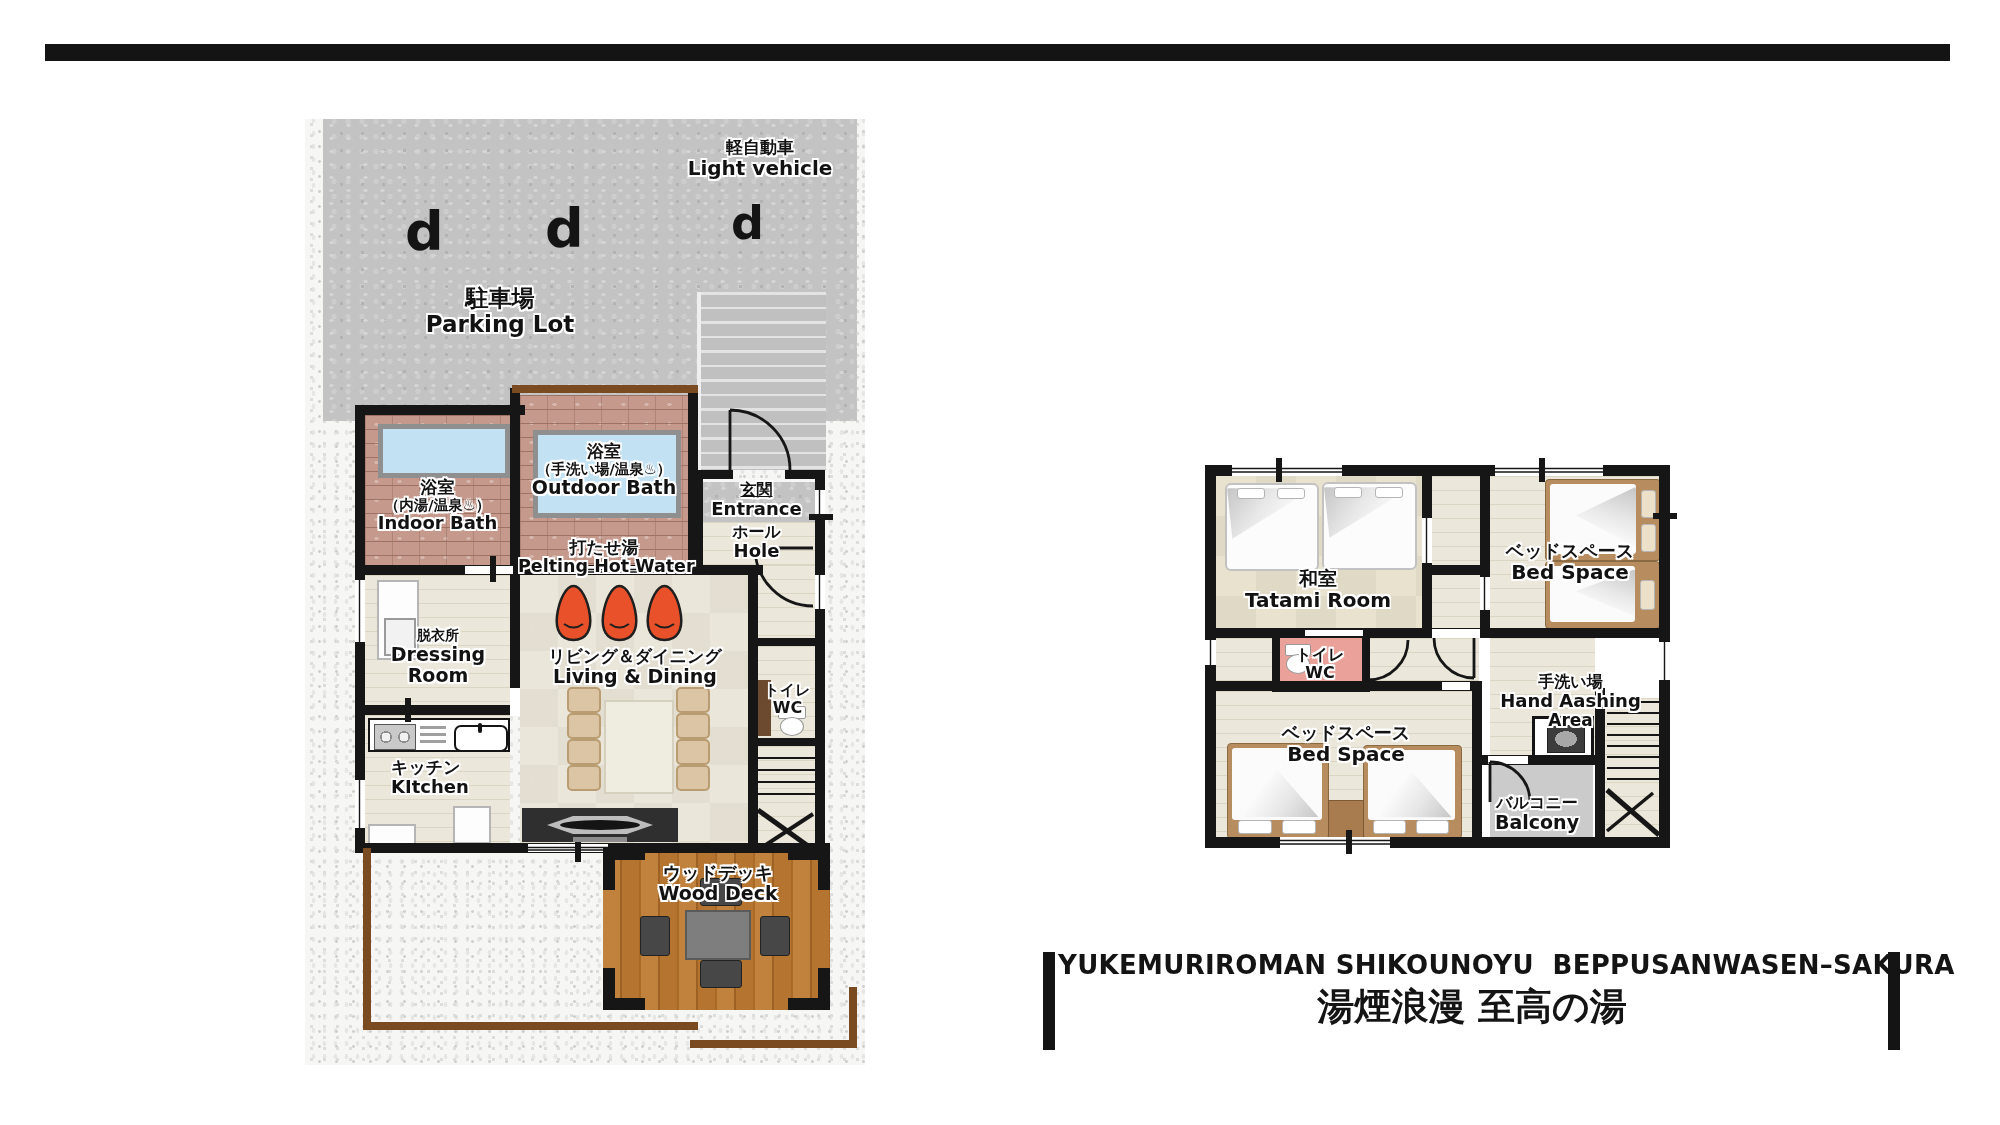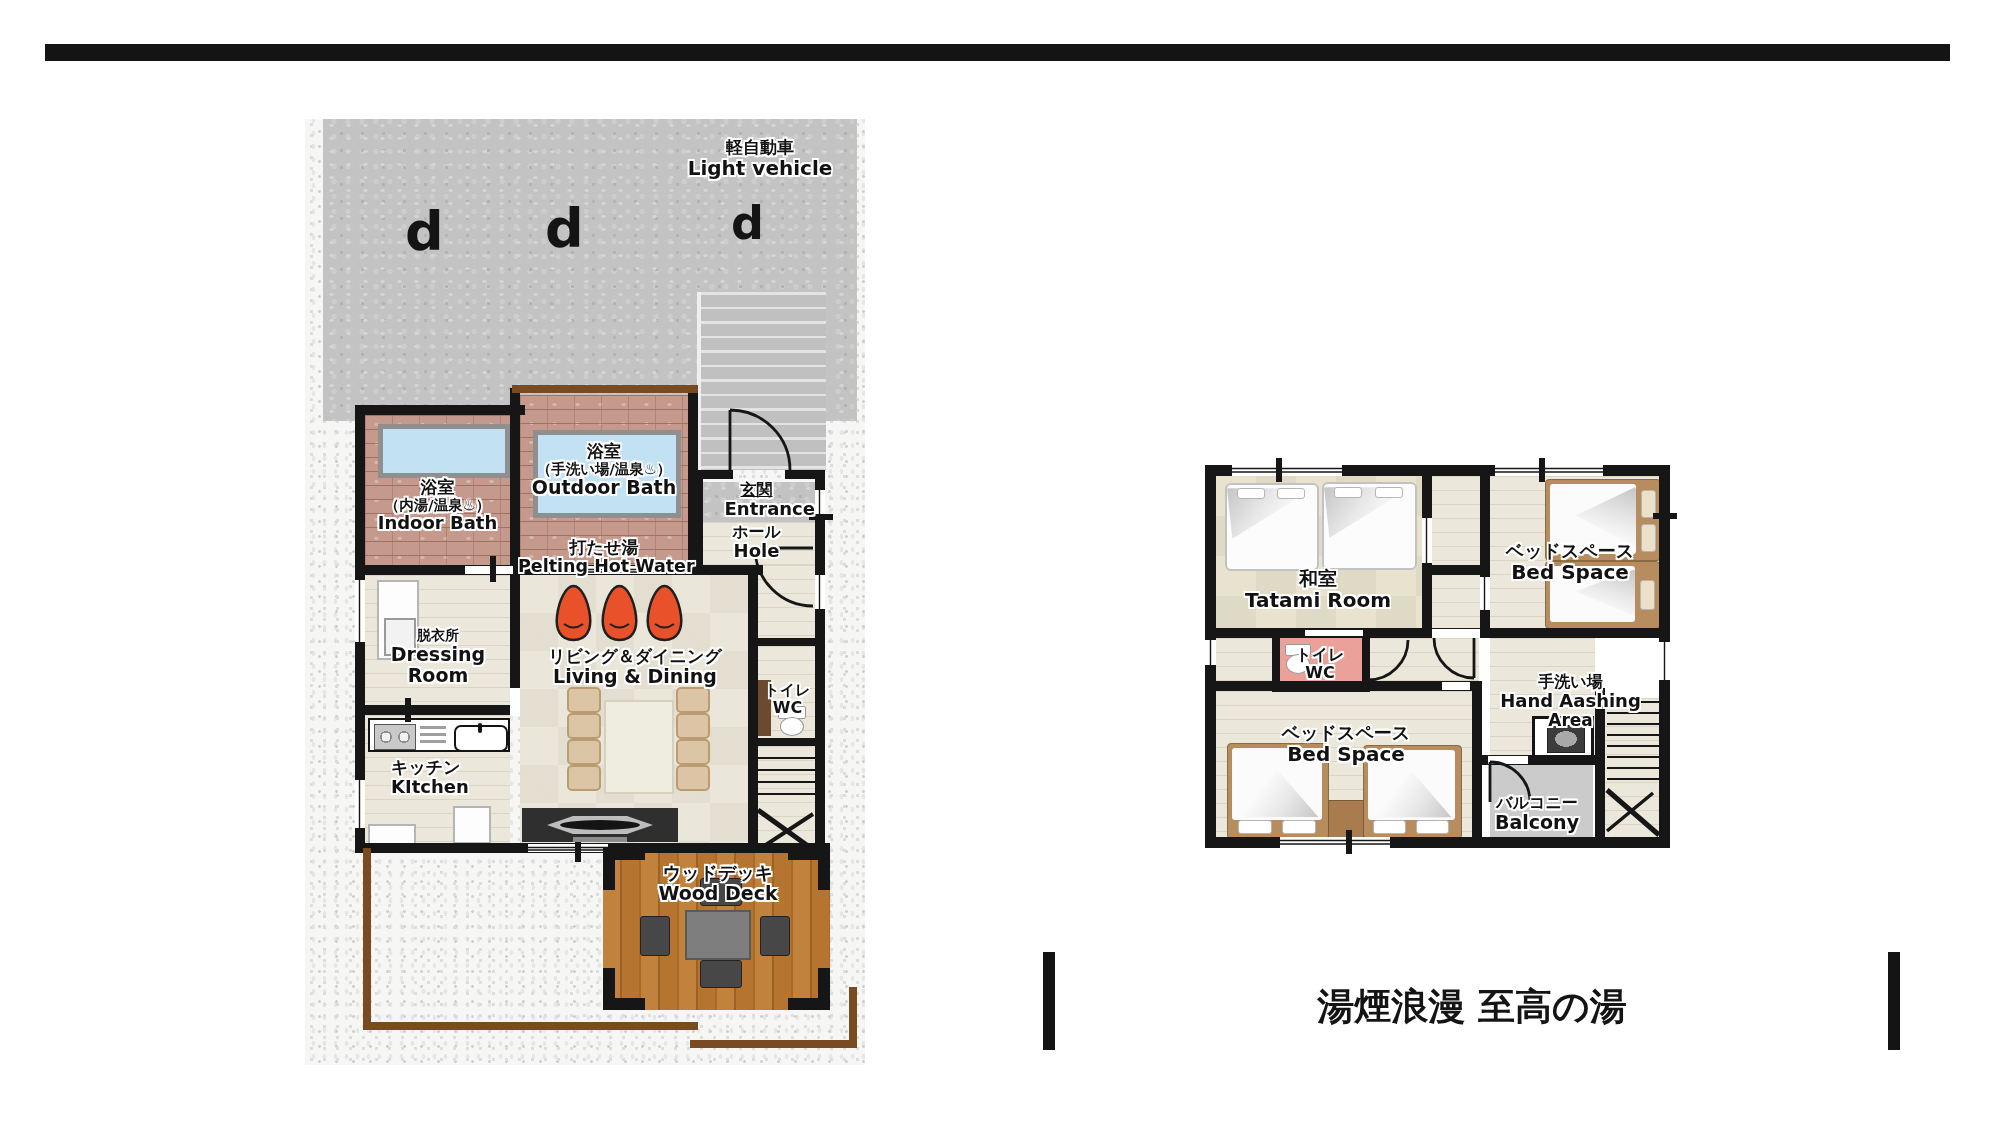--- a/index.html
+++ b/index.html
@@ -210,37 +210,41 @@
         <path d="M242,715 L268,706 H322 L348,715 L322,724 H268 Z" fill="#bdbdbd"></path>
         <ellipse cx="295" cy="715" rx="40" ry="5" fill="#141414"></ellipse>
         <rect x="268" y="727" width="54" height="5" fill="#8c8c8c"></rect>
       </g>
     </svg>
 
     <div class="lbl" style="left:355px;top:28px;width:200px;">
       <span class="s" style="font-size:17px;">軽自動車</span>
       <span class="s" style="font-size:20px;">Light vehicle</span>
     </div>
+    <div class="lbl" style="left:95px;top:176px;width:200px;">
+      <span class="s" style="font-size:23px;">駐車場</span>
+      <span class="s" style="font-size:23px;">Parking Lot</span>
+    </div>
     <div class="lbl" style="left:60px;top:368px;width:145px;">
       <span class="s" style="font-size:17px;">浴室</span>
       <span class="s" style="font-size:14.5px;">（内湯/温泉♨）</span>
       <span class="s" style="font-size:18px;">Indoor Bath</span>
     </div>
     <div class="lbl" style="left:213px;top:332px;width:172px;">
       <span class="s" style="font-size:17px;">浴室</span>
       <span class="s" style="font-size:14.5px;">（手洗い場/温泉♨）</span>
       <span class="s" style="font-size:19px;">Outdoor Bath</span>
     </div>
     <div class="lbl" style="left:213px;top:428px;width:172px;">
       <span class="s" style="font-size:17px;">打たせ湯</span>
       <span class="s" style="font-size:17.5px;">Pelting Hot Water</span>
     </div>
     <div class="lbl" style="left:393px;top:371px;width:117px;">
       <span class="s" style="font-size:16px;text-decoration:underline;">玄関</span>
-      <span class="s" style="font-size:18px;text-align:right;">Entrance</span>
+      <span class="s" style="font-size:18px;">Entrance</span>
     </div>
     <div class="lbl" style="left:393px;top:413px;width:117px;">
       <span class="s" style="font-size:16px;">ホール</span>
       <span class="s" style="font-size:18px;">Hole</span>
     </div>
     <div class="lbl" style="left:63px;top:518px;width:140px;">
       <span class="s" style="font-size:14px;">脱衣所</span>
       <span class="s" style="font-size:19px;">Dressing</span>
       <span class="s" style="font-size:19px;">Room</span>
     </div>
@@ -395,18 +399,19 @@
     </div>
     <div class="lbl" style="left:247px;top:339px;width:170px;">
       <span class="s" style="font-size:16px;">バルコニー</span>
       <span class="s" style="font-size:19px;">Balcony</span>
     </div>
   </div>
 
   <div class="abs" style="left:1040px;top:948px;width:865px;height:105px;">
     <div class="abs" style="left:3px;top:4px;width:12px;height:98px;background:#141414;"></div>
     <div class="abs" style="left:848px;top:4px;width:12px;height:98px;background:#141414;"></div>
+    <div class="abs" style="left:18px;top:2px;width:828px;text-align:center;font-weight:bold;font-size:26px;letter-spacing:.3px;color:#141414;white-space:pre;">YUKEMURIROMAN SHIKOUNOYU  BEPPUSANWASEN–SAKURA</div>
     <div class="abs" style="left:18px;top:34px;width:828px;display:flex;justify-content:center;align-items:baseline;gap:16px;color:#141414;">
       <span style="font-weight:bold;font-size:37px;white-space:nowrap;">湯煙浪漫 至高の湯</span>
     </div>
   </div>
 
 </div>
 
 </body></html>

